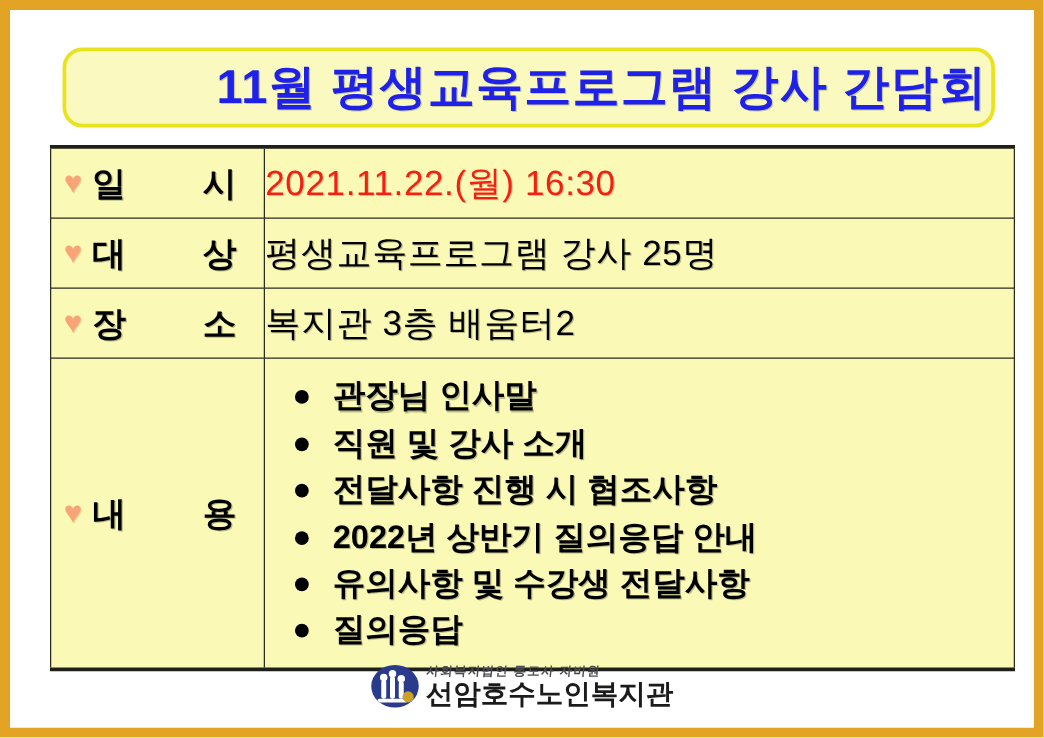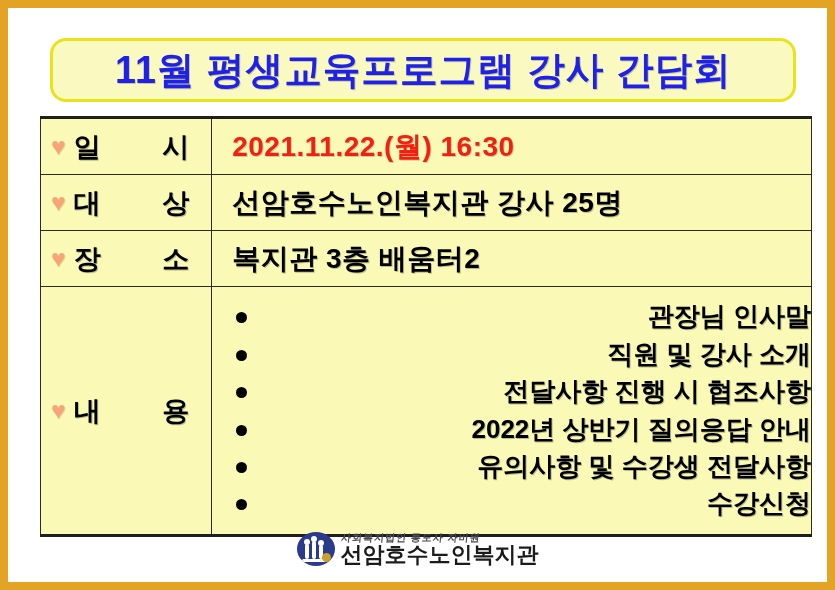--- a/index.html
+++ b/index.html
@@ -41,21 +41,21 @@
   }
   .title-box {
     box-sizing: border-box;
     width: 100%;
     height: 100%;
     background: #FAFAC0;
     border: 3px solid #E9E21C;
     border-radius: 16px;
     display: flex;
     align-items: center;
-    justify-content: center;
+    justify-content: flex-end;
   }
   .title-text {
     color: #1F21E8;
     font-size: 38px;
     font-weight: bold;
     letter-spacing: 1px;
     line-height: 1;
     white-space: nowrap;
     text-shadow: 1px 1px 0 rgba(0,0,0,0.20);
     transform: scaleX(0.99);
@@ -71,21 +71,21 @@
     table-layout: fixed;
     background: #FAFAB6;
   }
   .info-table td {
     border: 1px solid #2b2b20;
     background: #FAFAB6;
     padding: 0;
     vertical-align: middle;
   }
   .info-table tr.row-top td { border-top: 3px solid #20201a; }
-  .info-table tr.row-last td { border-bottom: 3px solid #20201a; text-align: right; }
+  .info-table tr.row-last td { border-bottom: 3px solid #20201a; }
 
   .col-label { width: 171px; }
   .col-value { width: 599px; }
 
   .label-cell {
     height: 55px;
   }
   .label-inner {
     display: flex;
     align-items: center;
@@ -111,26 +111,25 @@
     text-shadow: 1px 1px 0 rgba(0,0,0,0.25);
     padding: 0 4px 0 2px;
   }
   .label-text span { display: inline-block; }
 
   .value-cell {
     padding: 0 0 0 14px;
   }
   .value-text {
     font-size: 28px;
-    font-weight: bold;
+    font-weight: normal;
     color: #000000;
     letter-spacing: 0.5px;
     text-shadow: 1px 1px 0 rgba(0,0,0,0.25);
     white-space: nowrap;
-    margin-left: 20px;
   }
   .value-text.date {
     color: #F41F10;
     text-shadow: 1px 1px 0 rgba(0,0,0,0.18);
   }
 
   
   .content-cell {
     height: 247px;
     padding: 0 0 0 14px;
@@ -257,21 +256,21 @@
           <td class="label-cell">
             <div class="label-inner">
               <span class="heart">♥</span>
               <span class="label-text">
                 <span>대</span>
                 <span>상</span>
               </span>
             </div>
           </td>
           <td class="value-cell">
-            <div class="value-text">선암호수노인복지관 강사 25명</div>
+            <div class="value-text">평생교육프로그램 강사 25명</div>
           </td>
         </tr>
 
         <tr>
           <td class="label-cell">
             <div class="label-inner">
               <span class="heart">♥</span>
               <span class="label-text">
                 <span>장</span>
                 <span>소</span>
@@ -293,21 +292,21 @@
               </span>
             </div>
           </td>
           <td class="content-cell">
             <ul class="bullets" id="bullet-list">
                 <li>관장님 인사말</li>
                 <li>직원 및 강사 소개</li>
                 <li>전달사항 진행 시 협조사항</li>
                 <li>2022년 상반기 질의응답 안내</li>
                 <li>유의사항 및 수강생 전달사항</li>
-                <li>수강신청</li>
+                <li>질의응답</li>
               </ul>
           </td>
         </tr>
 
       </tbody>
     </table>
 
     <div class="logo">
       <div class="logo-emblem">
         <span class="fig h1"></span>

